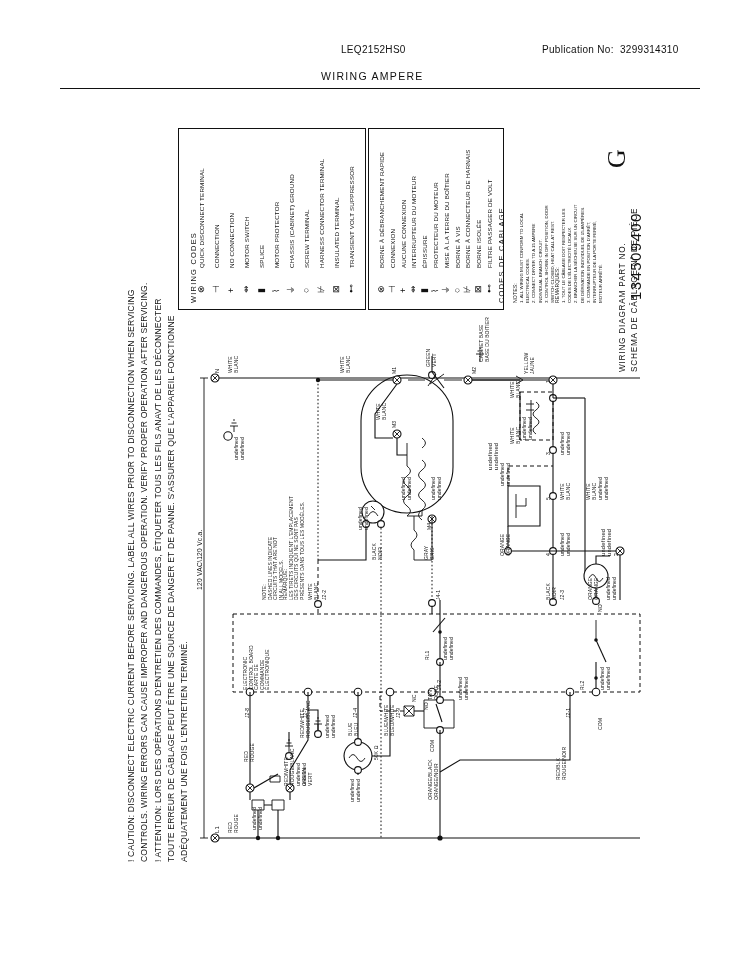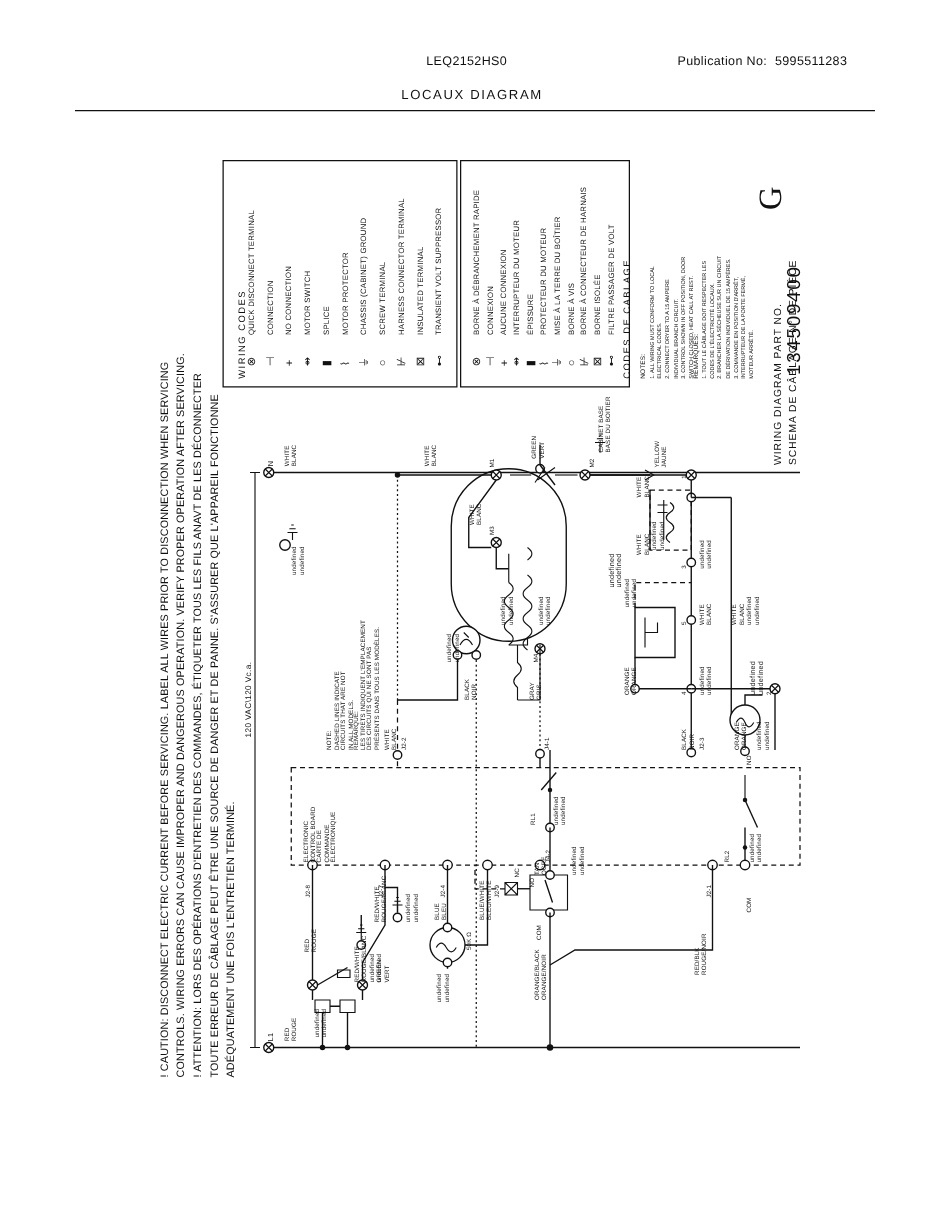--- a/index.html
+++ b/index.html
@@ -90,23 +90,23 @@
   .ring { stroke:#111; stroke-width:1.1; fill:#fff; }
 </style>
 </head>
 <body>
 
 <div id="page">
 
   <div class="hdr-model">LEQ2152HS0</div>
   <div class="hdr-pub">
     <span>Publication No:</span>
-    &nbsp;<span>5995511283</span>
+    &nbsp;<span>3299314310</span>
   </div>
-  <div class="hdr-title">LOCAUX DIAGRAM</div>
+  <div class="hdr-title">WIRING AMPERE</div>
   <div class="hdr-rule"></div>
 
   <svg id="wire" width="750" height="971">
 
     <path class="w" d="M215 378 H 640"></path>
 
     <path class="w" d="M215 838 H 640"></path>
 
     <path class="wt" d="M200 378 H 208 M204 378 V 838 M200 838 H 208"></path>
 

